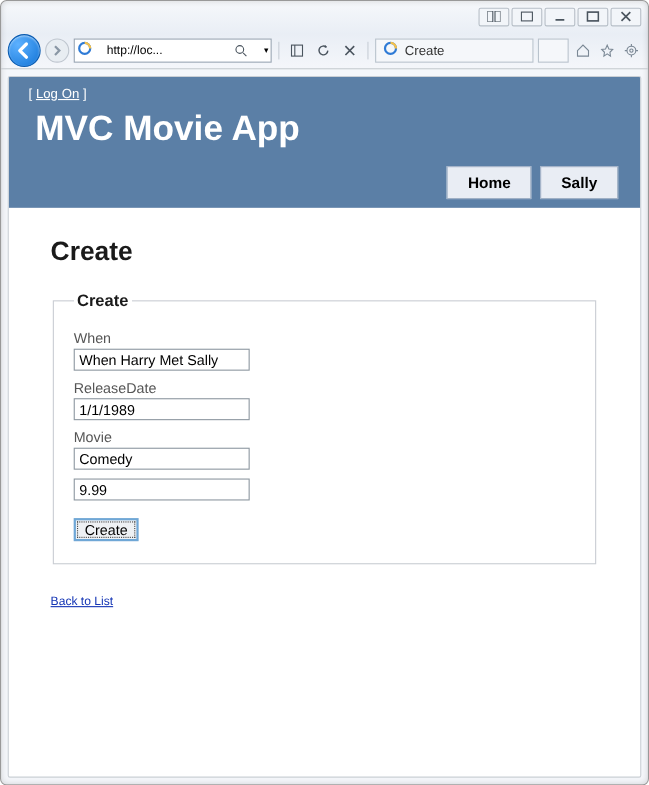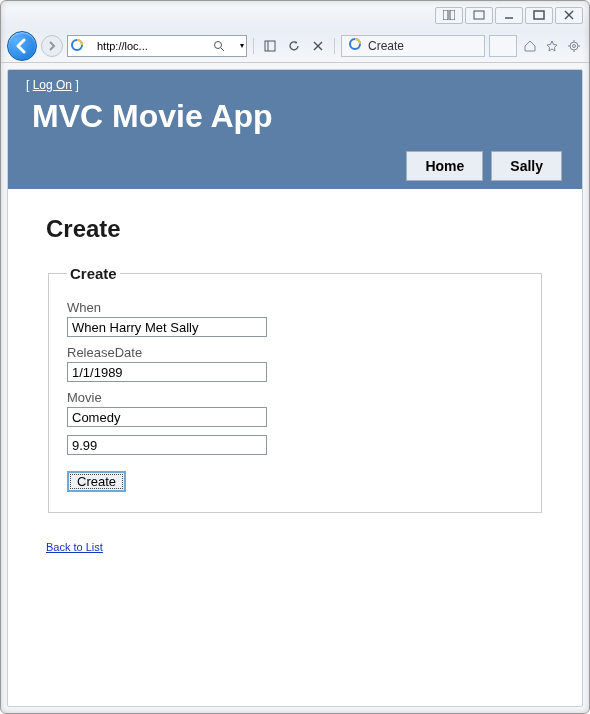--- a/index.html
+++ b/index.html
@@ -134,21 +134,21 @@
   }
   legend {
     font-weight:800;
     font-size:15px;
     padding:0 3px;
     color:#1a1a1a;
   }
   .field { margin-top:8px;}
   .field label { display:block; color:#555; font-size:13px; margin-bottom:2px;}
   .field input[type=text] {
-    width: 200px; height:20px;
+    width: 160px; height:20px;
     border:1px solid #8d97a0; font-size:13px; padding:1px 4px;
     font-family:inherit;
   }
   .submitwrap { margin-top:16px;}
   .submitbtn {
     border:2px solid #6fa7d6;
     background:#eef1f4;
     padding:1px 8px;
     font-size:13px;
     font-family:inherit;

